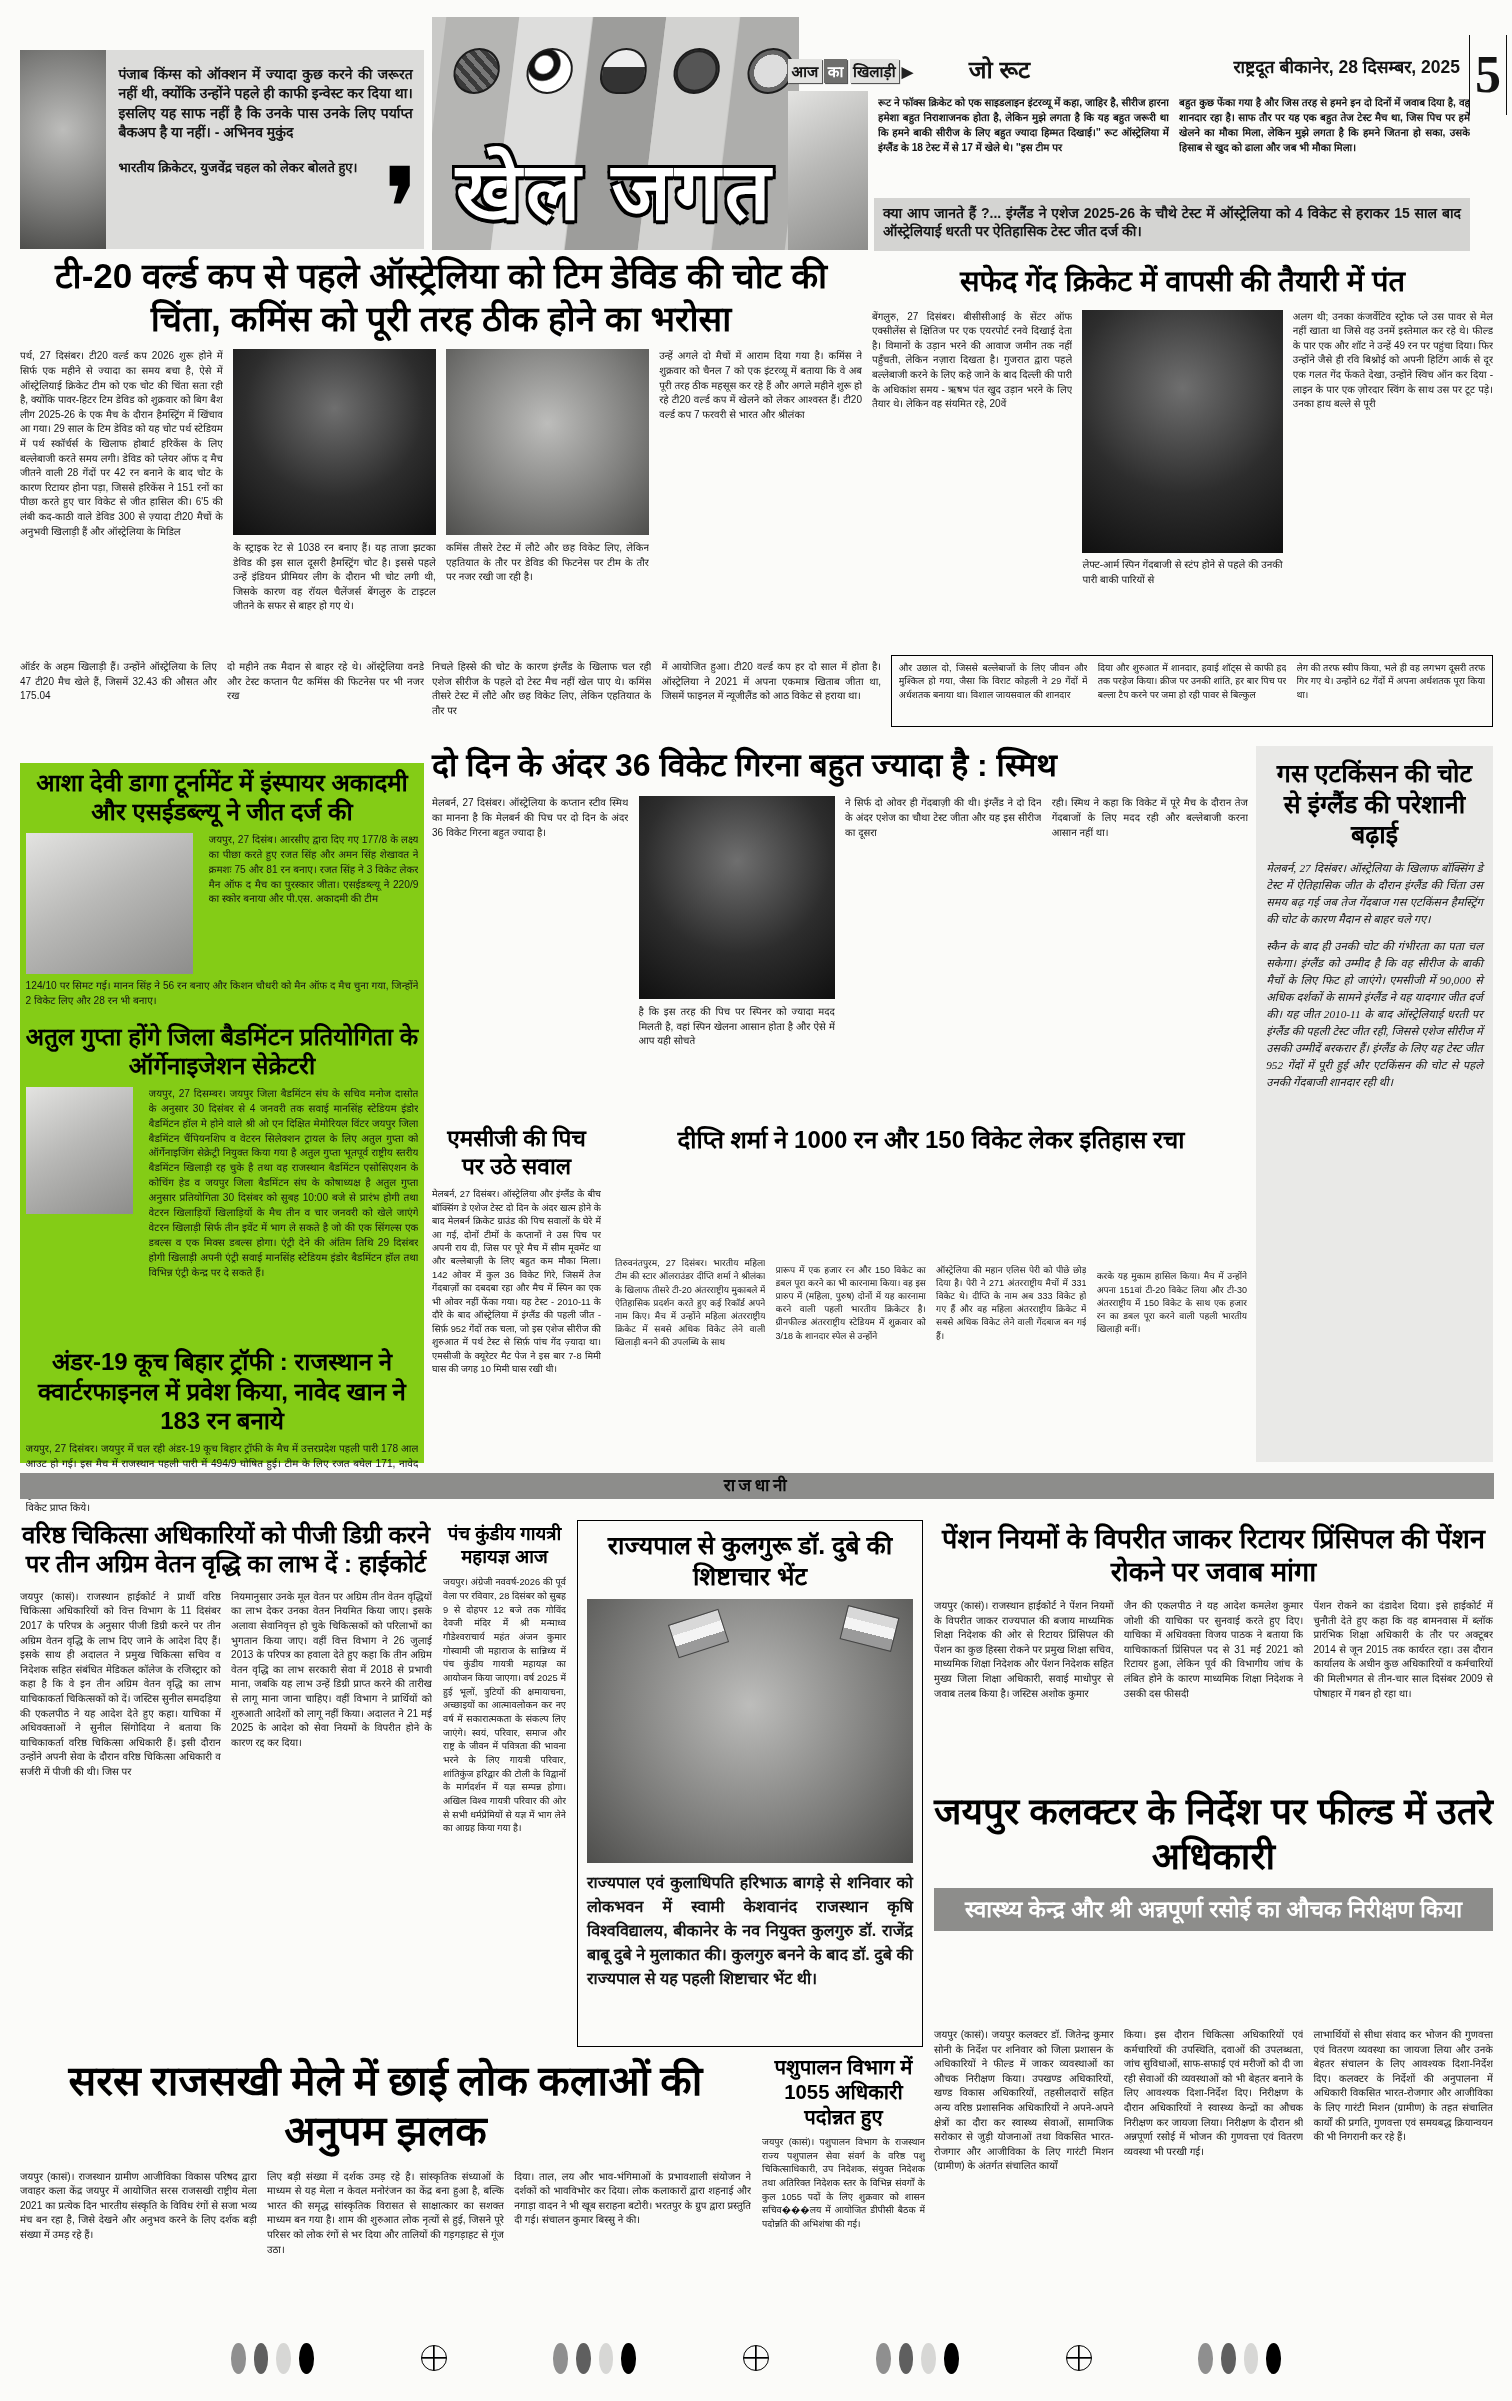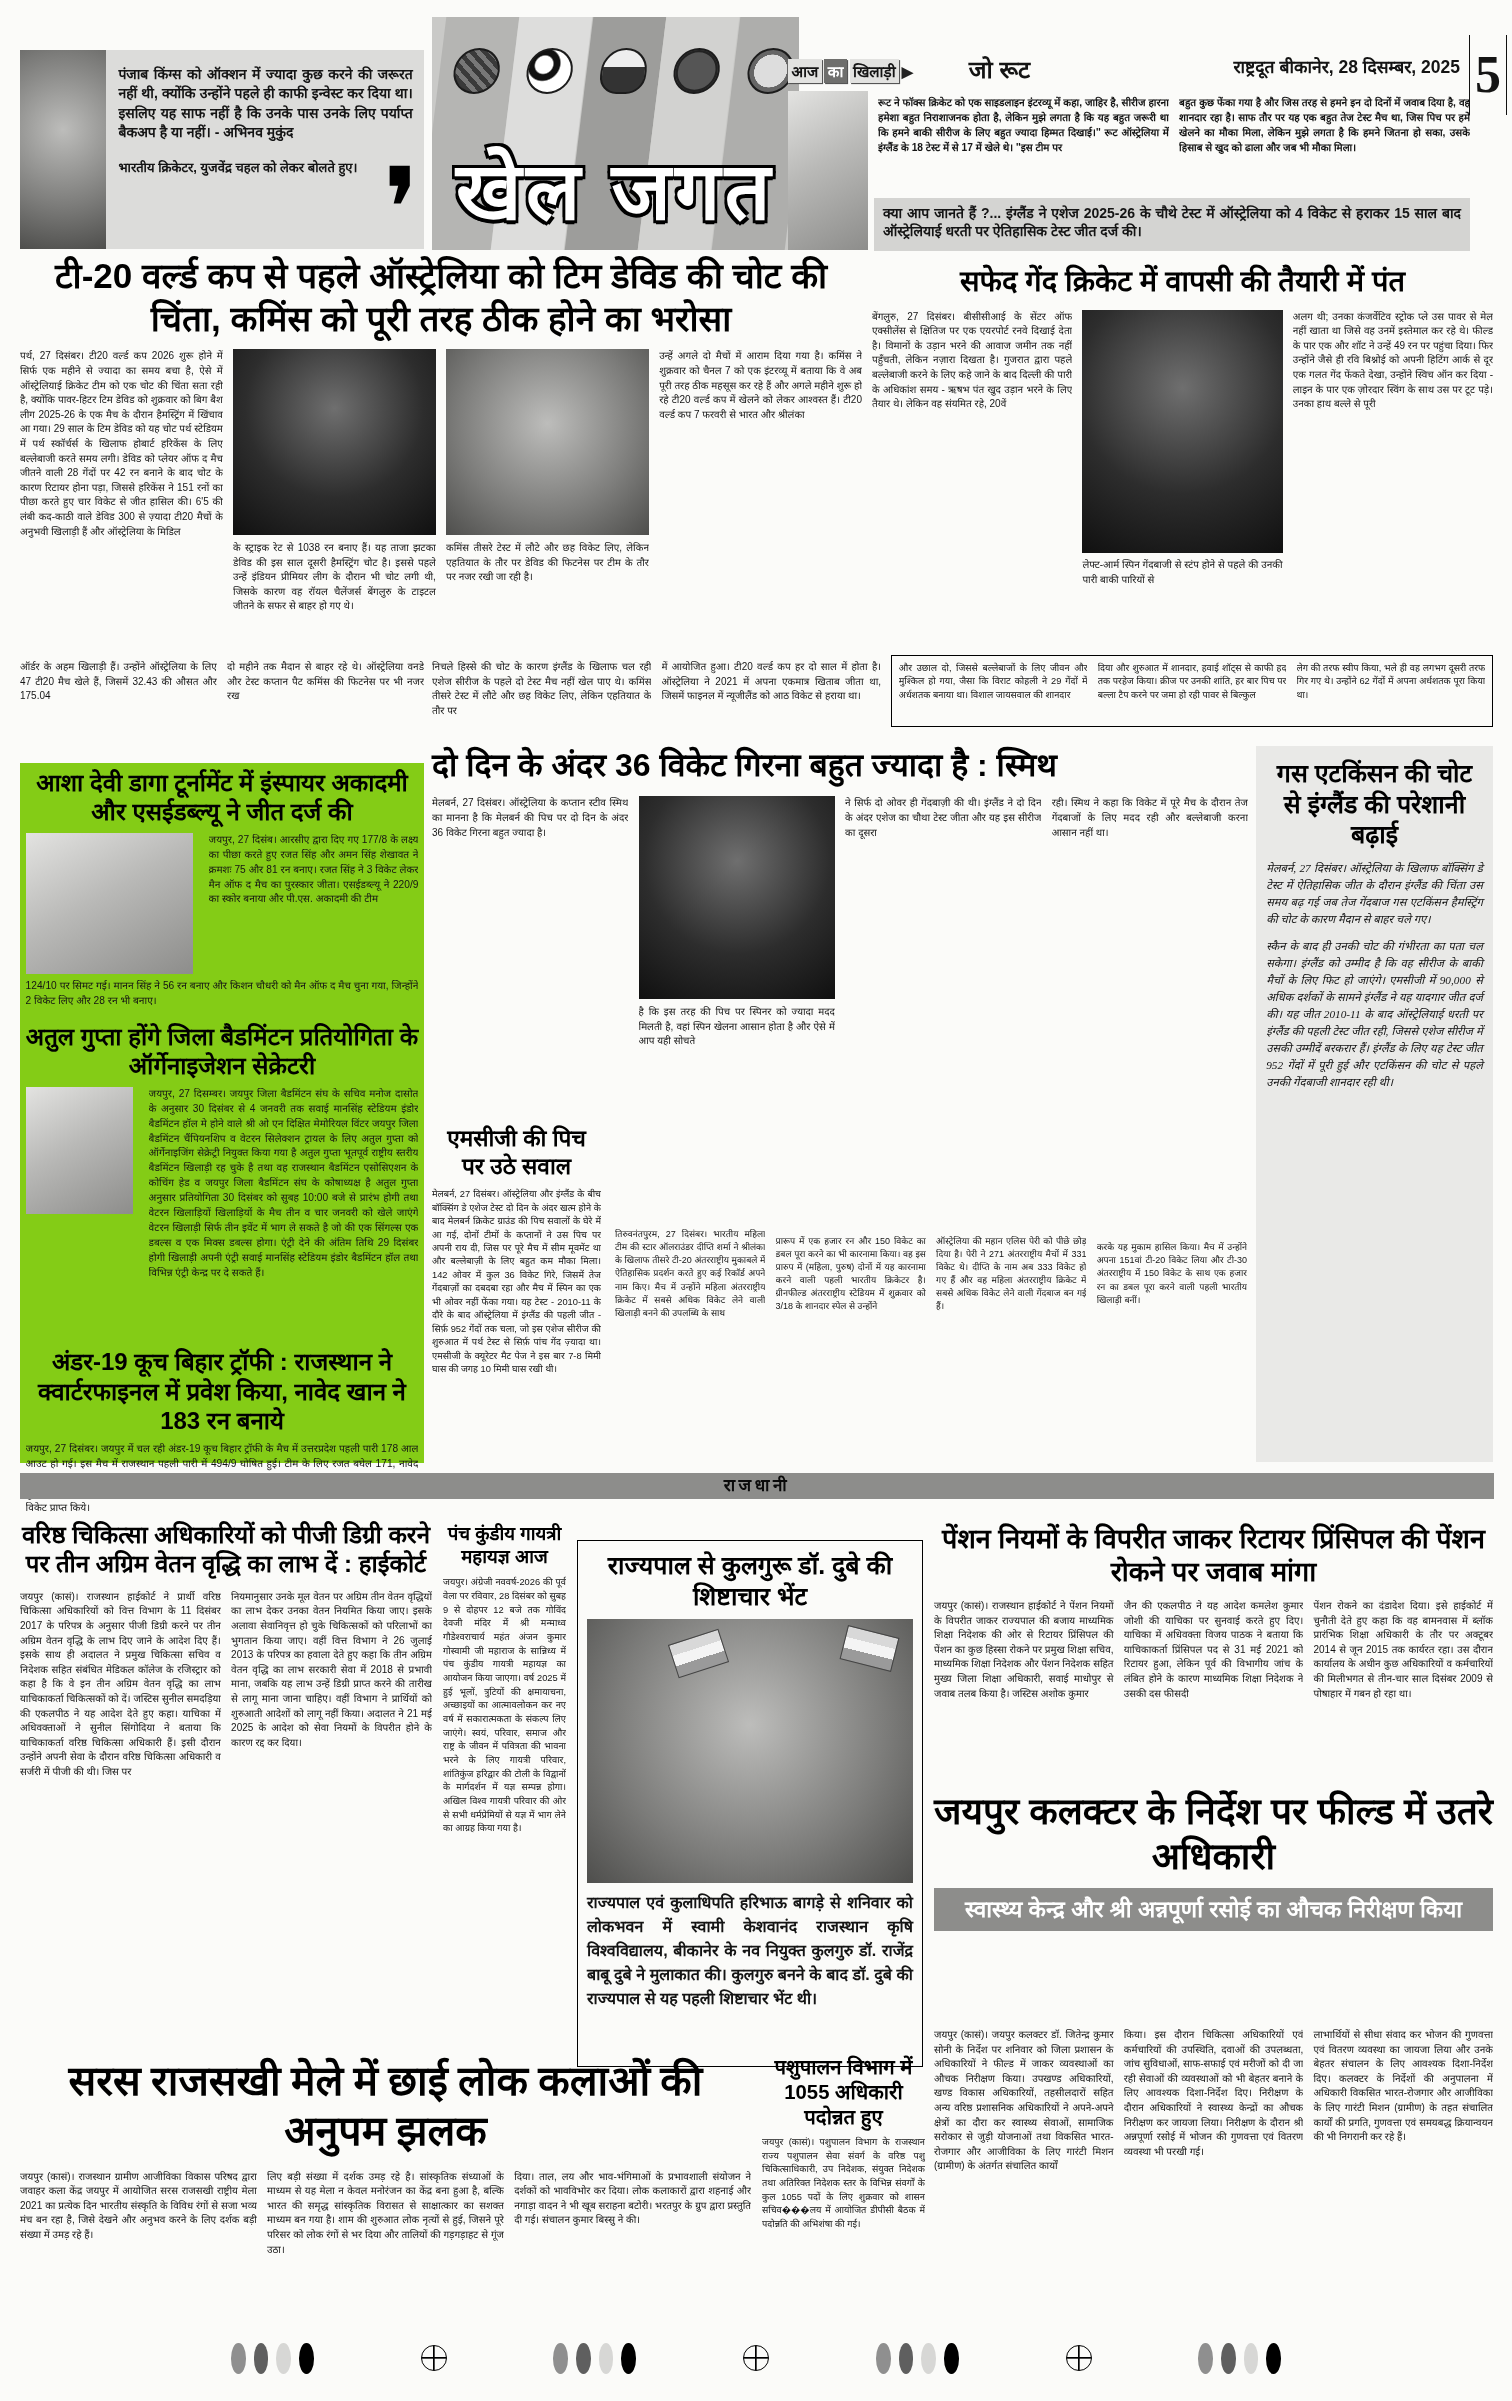--- a/index.html
+++ b/index.html
@@ -84,21 +84,21 @@
   .side-art .c{font-size:10.2px;}
   
   .raj-bar{left:20px;top:1473px;width:1474px;height:26px;background:#8d8d8b;color:#0a0a0a;
            font-size:17px;font-weight:900;text-align:center;line-height:26px;letter-spacing:3.4px;}
   .highcourt{left:20px;top:1520px;width:412px;}
   .highcourt .hl{font-size:24px;}
   .highcourt .cols{margin-top:11.3px;height:361px;}
   .gayatri{left:443px;top:1523px;width:123px;}
   .gayatri .hl{font-size:18.6px;}
   .gayatri-body{margin-top:8px;font-size:9.3px;line-height:1.47;text-align:justify;height:440px;overflow:hidden;}
-  .governor{left:577px;top:1520px;width:346px;height:527px;border:1.7px solid #000;padding:9px;box-sizing:border-box;margin-top:20px;}
+  .governor{left:577px;top:1520px;width:346px;height:527px;border:1.7px solid #000;padding:9px;box-sizing:border-box;}
   .governor .hl{font-size:25px;}
   .gov-photo{width:100%;height:264px;margin-top:8px;position:relative;}
   .flag{position:absolute;width:51px;height:33px;background:linear-gradient(180deg,#d8d8d8 33%,#f4f4f4 33% 66%,#9a9a9a 66%);border:1.1px solid #444;}
   .gov-cap{margin-top:8px;font-size:16px;font-weight:700;line-height:1.5;text-align:justify;}
   .pension{left:934px;top:1523px;width:559px;}
   .pension .hl{font-size:27px;}
   .pension .cols{margin-top:10.2px;height:164px;}
   .collector-hd{left:934px;top:1789px;width:559px;}
   .collector-hd .hl{font-size:37px;}
   .collector-sub{margin-top:9px;background:#8d8d8b;color:#fff;font-size:22.6px;font-weight:900;
@@ -225,20 +225,21 @@
     </div>
   </div>
 
   <div class="abs art mcg">
     <div class="hl">एमसीजी की पिच</div>
     <div class="hl">पर उठे सवाल</div>
     <div class="mcg-body">मेलबर्न, 27 दिसंबर। ऑस्ट्रेलिया और इंग्लैंड के बीच बॉक्सिंग डे एशेज टेस्ट दो दिन के अंदर खत्म होने के बाद मेलबर्न क्रिकेट ग्राउंड की पिच सवालों के घेरे में आ गई, दोनों टीमों के कप्तानों ने उस पिच पर अपनी राय दी, जिस पर पूरे मैच में सीम मूवमेंट था और बल्लेबाज़ी के लिए बहुत कम मौका मिला। 142 ओवर में कुल 36 विकेट गिरे, जिसमें तेज गेंदबाज़ों का दबदबा रहा और मैच में स्पिन का एक भी ओवर नहीं फेंका गया। यह टेस्ट - 2010-11 के दौरे के बाद ऑस्ट्रेलिया में इंग्लैंड की पहली जीत - सिर्फ़ 952 गेंदों तक चला, जो इस एशेज सीरीज की शुरुआत में पर्थ टेस्ट से सिर्फ़ पांच गेंद ज़्यादा था। एमसीजी के क्यूरेटर मैट पेज ने इस बार 7-8 मिमी घास की जगह 10 मिमी घास रखी थी।</div>
   </div>
 
   <div class="abs art deepti">
+    <div class="hl">दीप्ति शर्मा ने 1000 रन और 150 विकेट लेकर इतिहास रचा</div>
     <div class="cols">
       <div class="c small">तिरुवनंतपुरम, 27 दिसंबर। भारतीय महिला टीम की स्टार ऑलराउंडर दीप्ति शर्मा ने श्रीलंका के खिलाफ तीसरे टी-20 अंतरराष्ट्रीय मुकाबले में ऐतिहासिक प्रदर्शन करते हुए कई रिकॉर्ड अपने नाम किए। मैच में उन्होंने महिला अंतरराष्ट्रीय क्रिकेट में सबसे अधिक विकेट लेने वाली खिलाड़ी बनने की उपलब्धि के साथ</div>
       <div class="c small">प्रारूप में एक हजार रन और 150 विकेट का डबल पूरा करने का भी कारनामा किया। वह इस प्रारुप में (महिला, पुरुष) दोनों में यह कारनामा करने वाली पहली भारतीय क्रिकेटर है। ग्रीनफील्ड अंतरराष्ट्रीय स्टेडियम में शुक्रवार को 3/18 के शानदार स्पेल से उन्होंने</div>
       <div class="c small">ऑस्ट्रेलिया की महान एलिस पेरी को पीछे छोड़ दिया है। पेरी ने 271 अंतरराष्ट्रीय मैचों में 331 विकेट थे। दीप्ति के नाम अब 333 विकेट हो गए हैं और वह महिला अंतरराष्ट्रीय क्रिकेट में सबसे अधिक विकेट लेने वाली गेंदबाज बन गई हैं।</div>
       <div class="c small">करके यह मुकाम हासिल किया। मैच में उन्होंने अपना 151वां टी-20 विकेट लिया और टी-30 अंतरराष्ट्रीय में 150 विकेट के साथ एक हजार रन का डबल पूरा करने वाली पहली भारतीय खिलाड़ी बनीं।</div>
     </div>
   </div>
 
   <div class="abs atkinson">
     <div class="hl">गस एटकिंसन की चोट से इंग्लैंड की परेशानी बढ़ाई</div>

